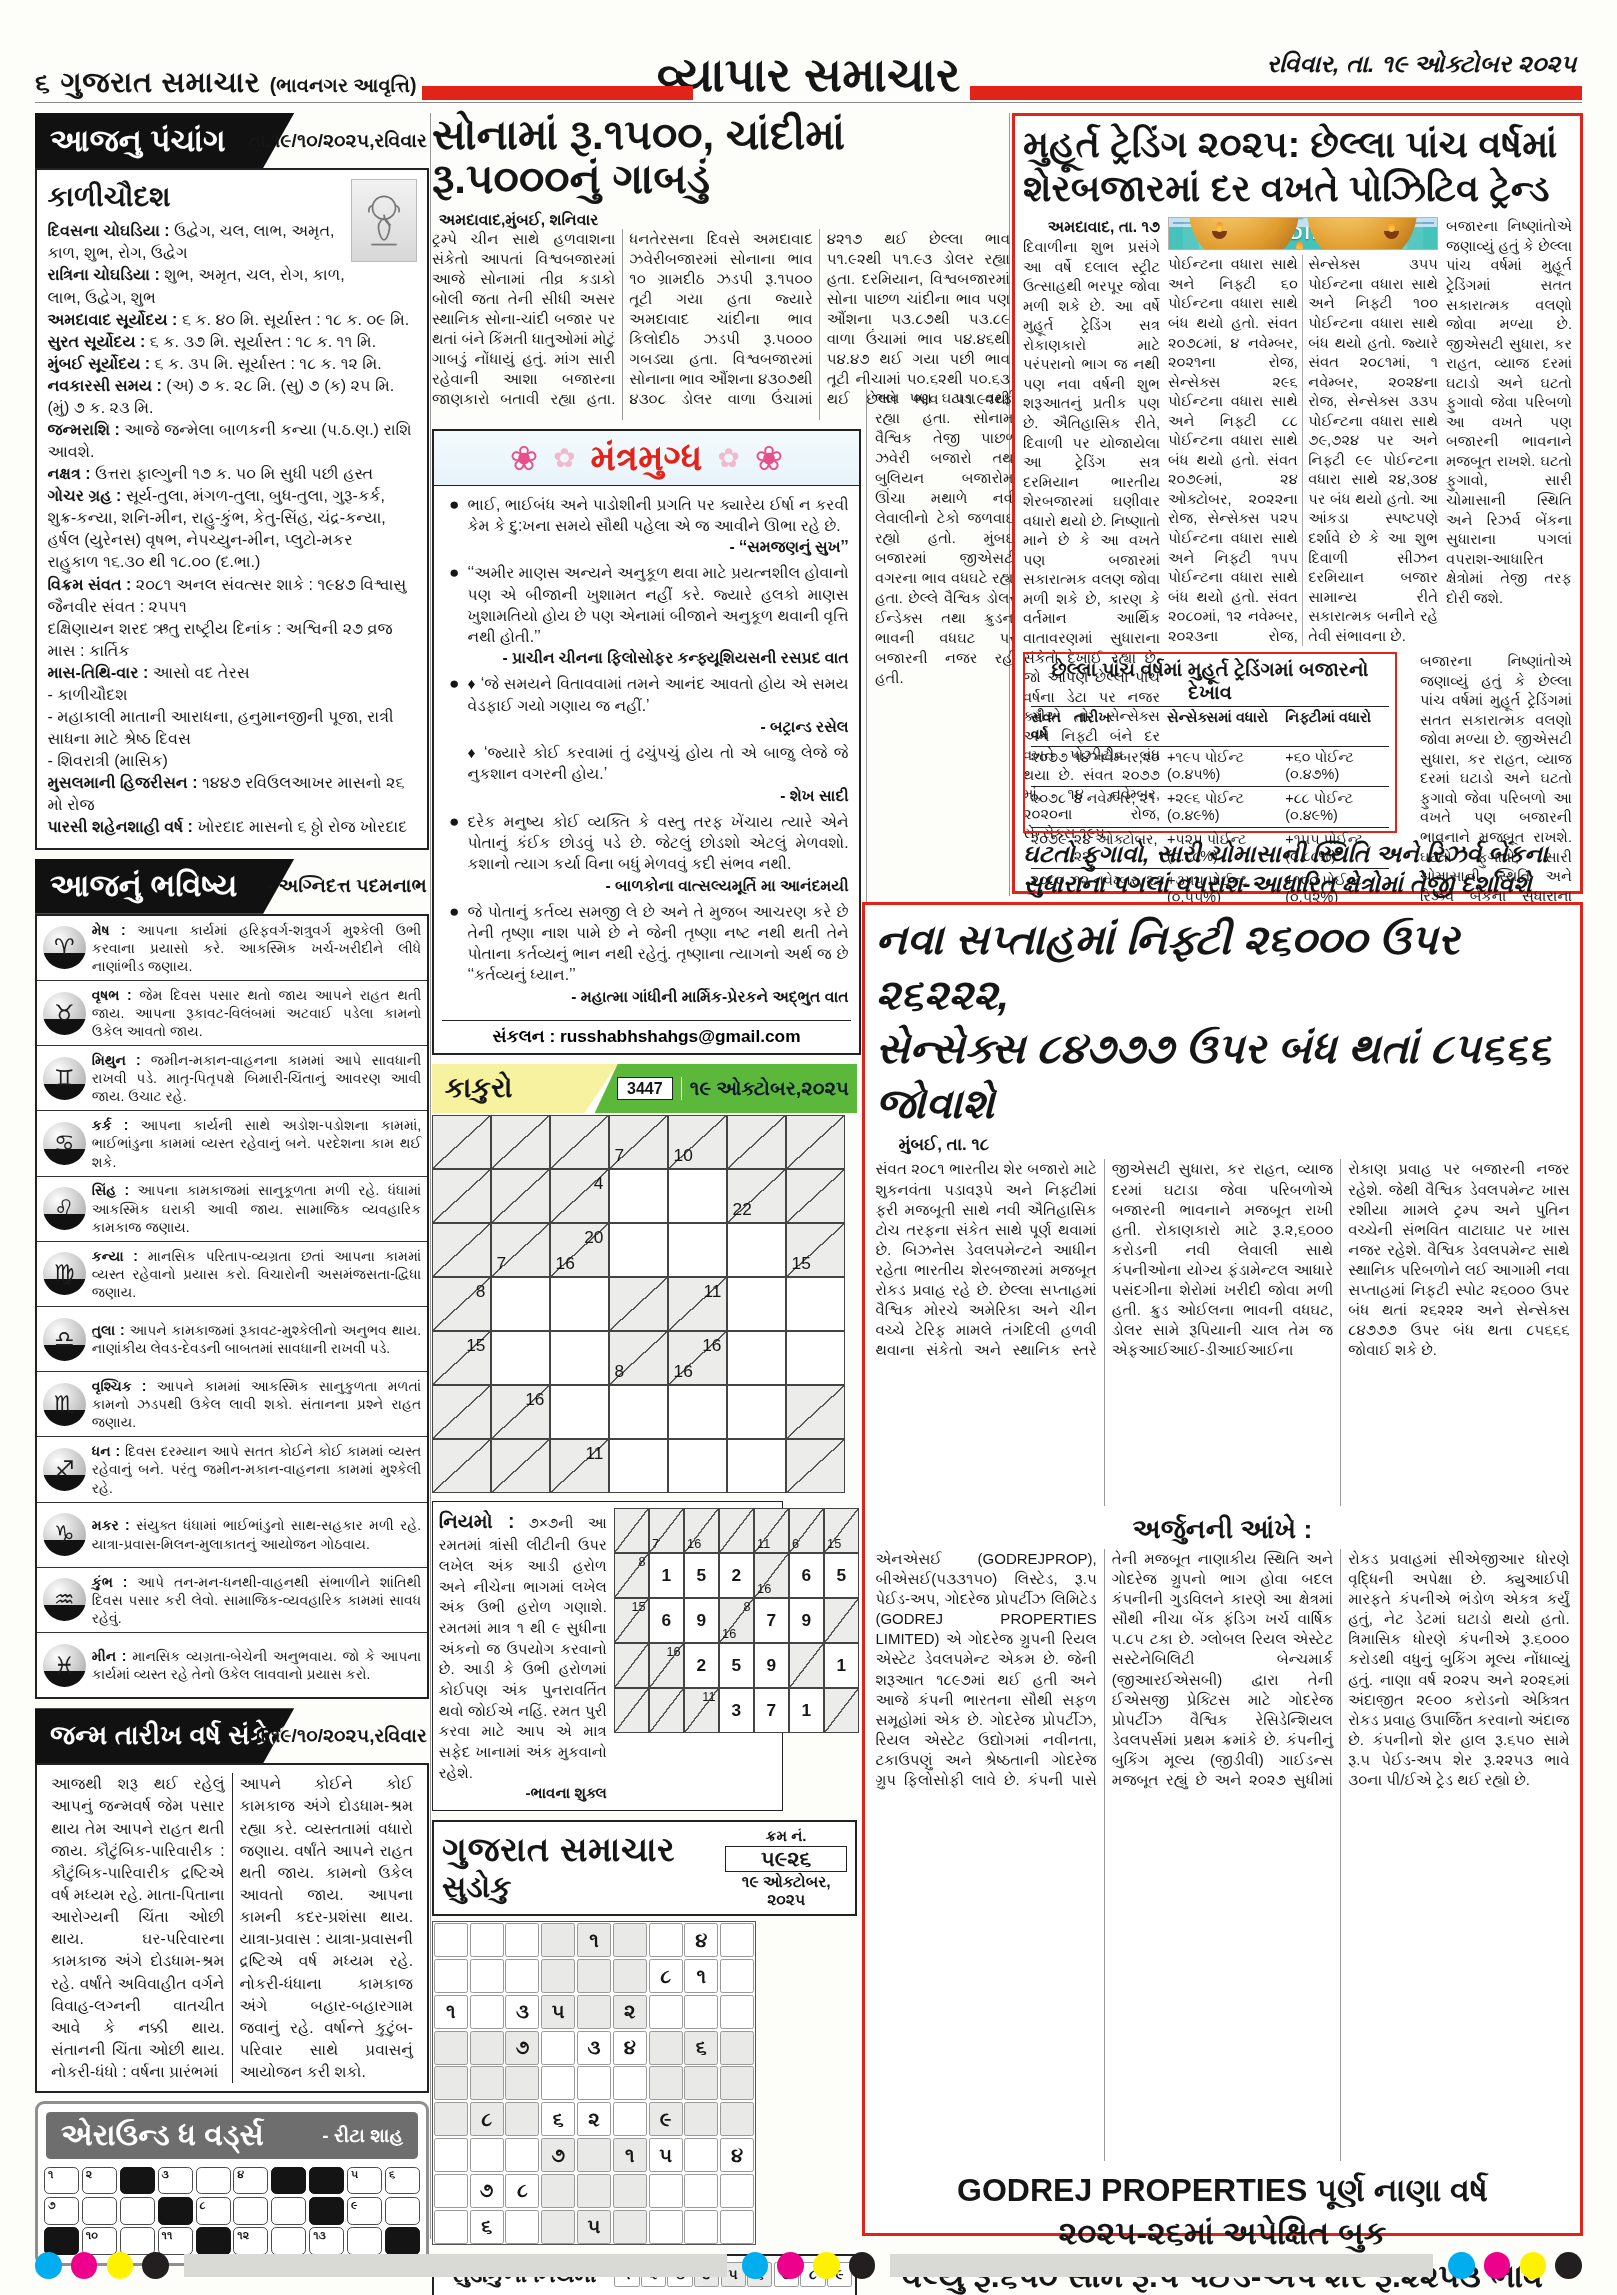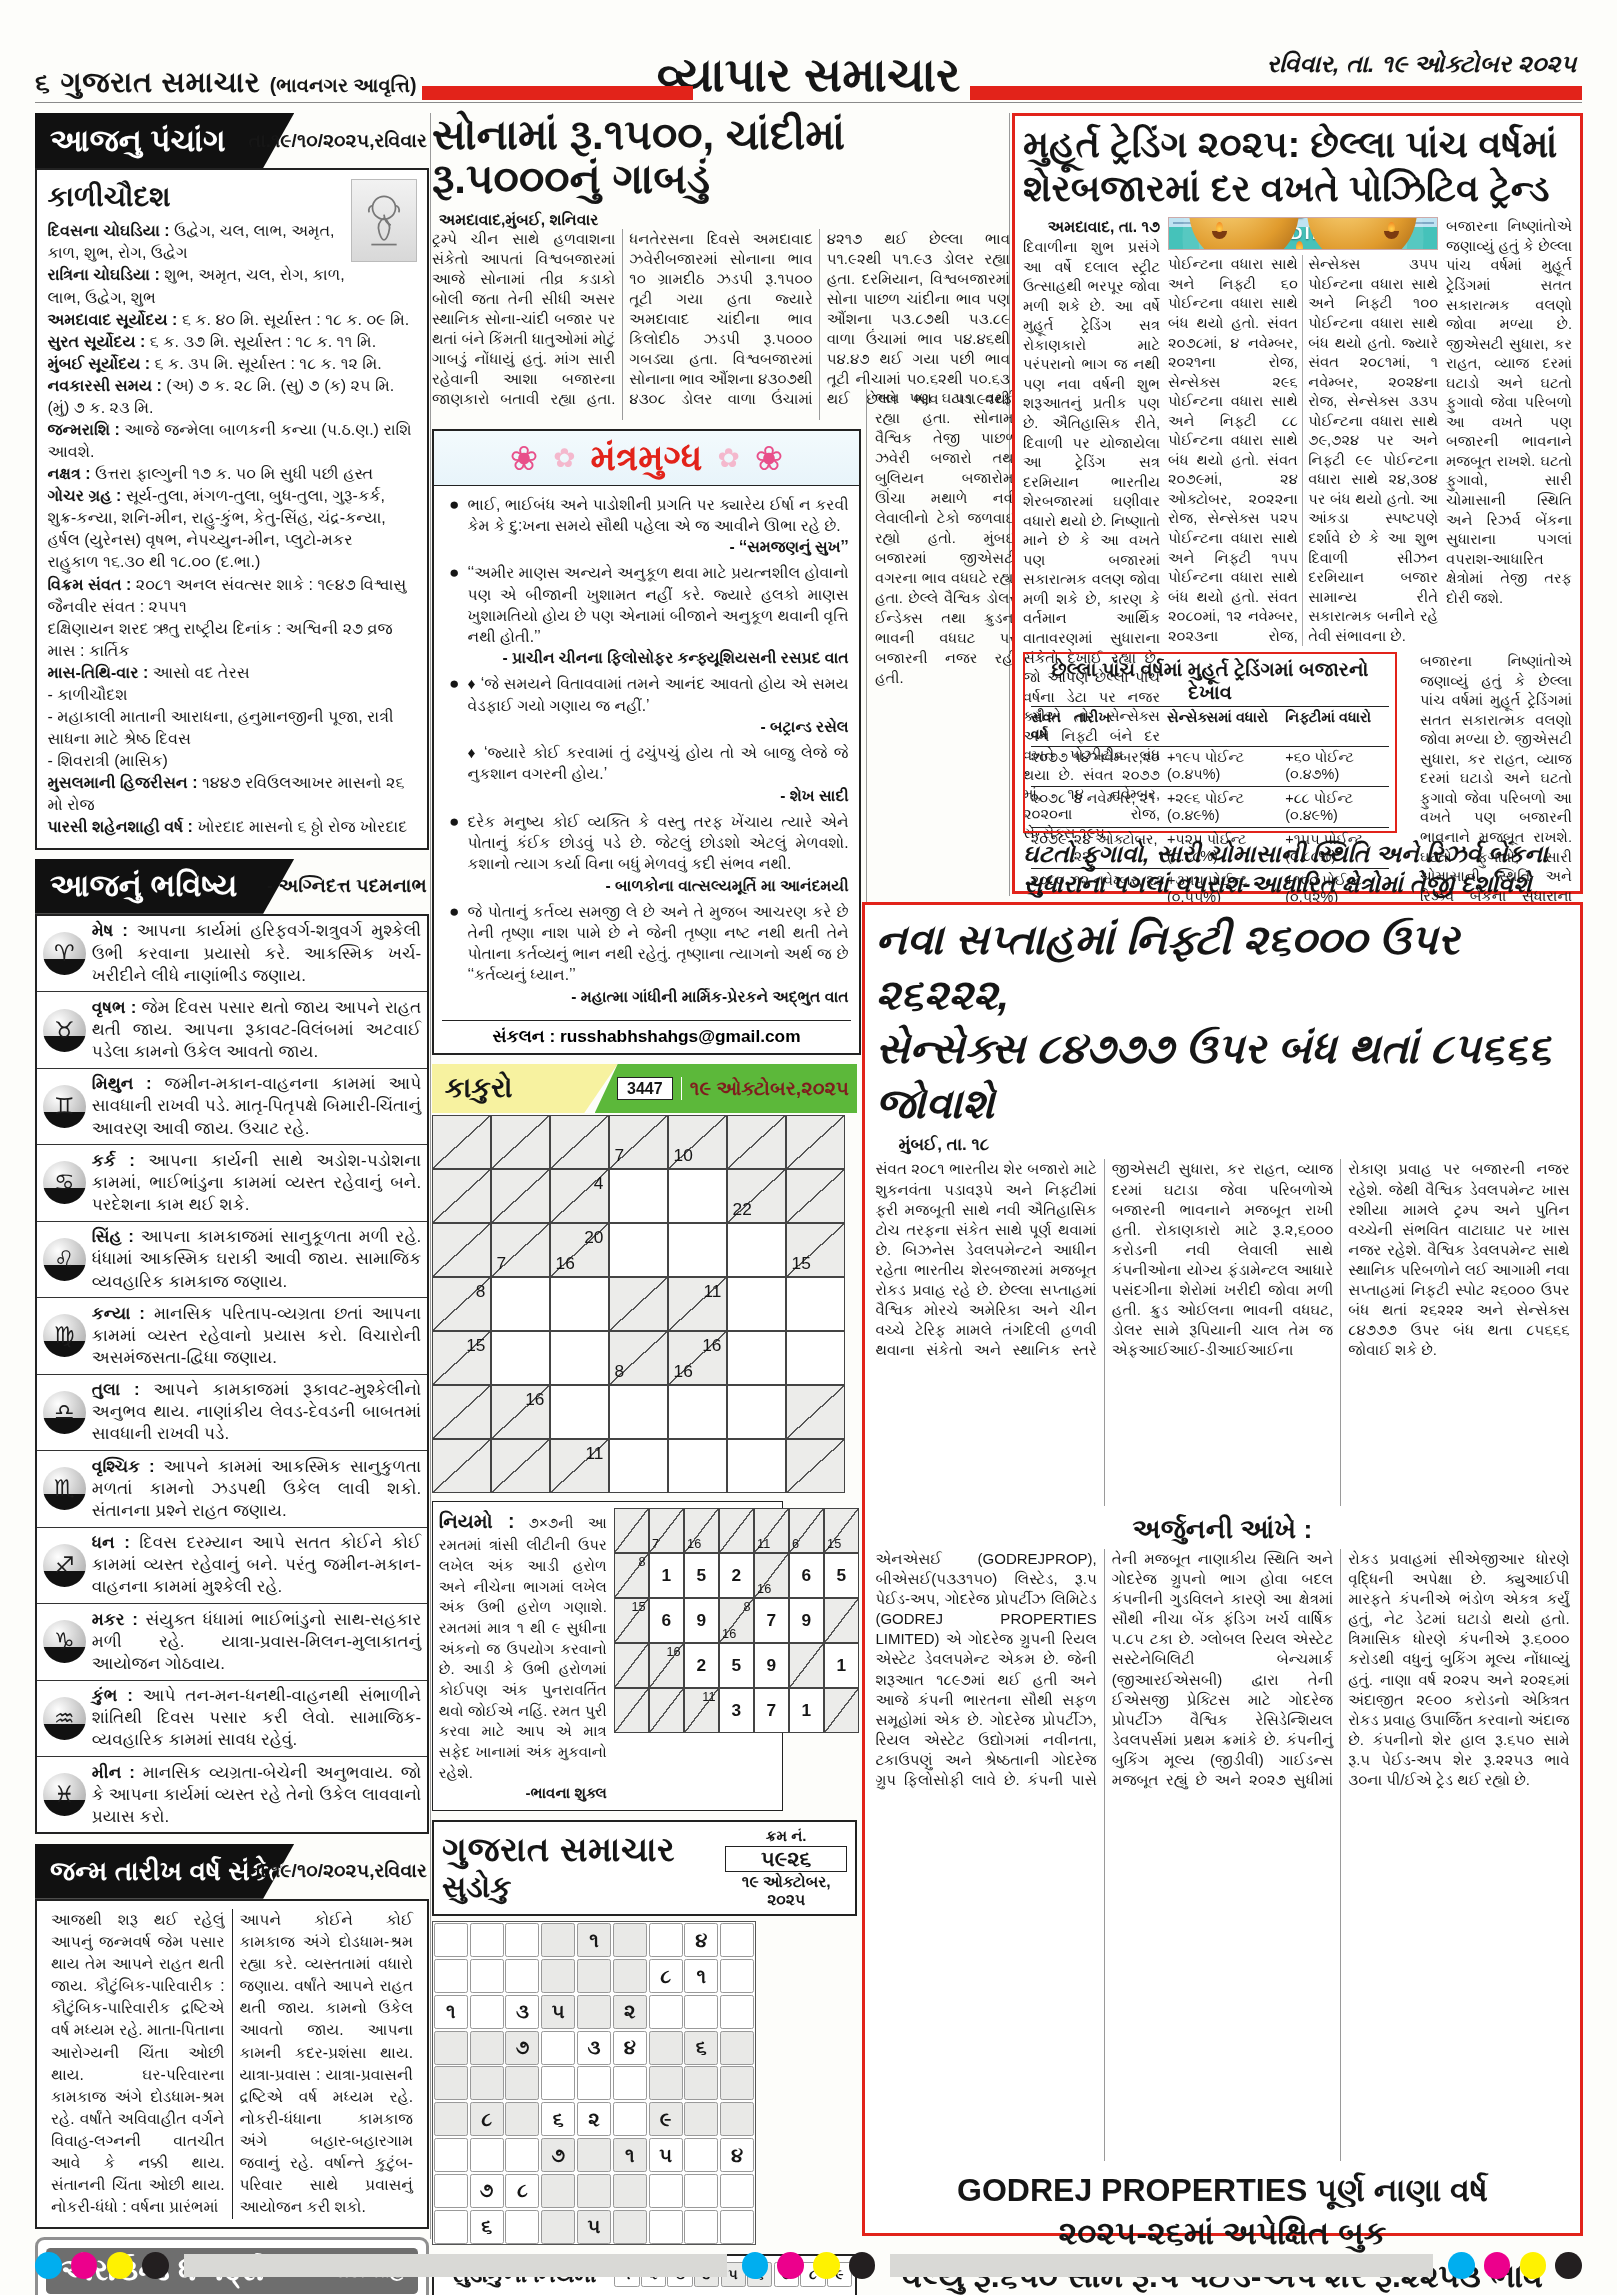--- a/index.html
+++ b/index.html
@@ -34,21 +34,21 @@
           border:0.6px solid #bbb;display:flex;align-items:center;justify-content:center;}
   .pline{font-size:16px;line-height:1.38;}
   .pline b{font-weight:800;}
   .horo-box{border:2.3px solid #222;background:#fff;}
   .z-row{display:flex;border-bottom:1.2px solid #333;padding:4.6px 5.8px;align-items:center;min-height:55px;}
   .z-row:last-child{border-bottom:none;}
   .z-ic{flex:0 0 49px;}
   .z-circle{width:43px;height:43px;border-radius:50%;background:radial-gradient(circle at 35% 30%,#ffffff,#b9b9b9 70%,#8c8c8c);
             background-image:linear-gradient(to bottom,rgba(0,0,0,0) 62%,#111 62%),radial-gradient(circle at 35% 30%,#ffffff,#b9b9b9 70%,#8c8c8c);
             display:flex;align-items:center;justify-content:center;font-size:23px;color:#1c1c1c;font-weight:700;}
-  .z-tx{font-size:17px;line-height:1.3;text-align:justify;}
+  .z-tx{font-size:14px;line-height:1.3;text-align:justify;}
   .z-tx b{font-weight:800;}
   .birth-box{border:2.3px solid #222;background:#fff;display:flex;padding:8px 7px;}
   .birth-col{flex:1;font-size:15.6px;line-height:1.42;text-align:justify;padding:0 7px;}
   .birth-col + .birth-col{border-left:1.7px solid #222;}
   
   .cw-box{border:3.5px solid #8f8f8f;border-radius:9.2px;background:#fff;margin-top:8px;padding:8px;}
   .cw-head{background:#6e6e6e;border-radius:4.6px;color:#fff;display:flex;align-items:center;
            justify-content:space-between;padding:5.8px 15px;margin-bottom:8px;}
   .cw-head .t{font-size:30px;font-weight:900;}
   .cw-head .a{font-size:19px;font-weight:700;}
@@ -77,21 +77,21 @@
   .m-by{text-align:right;font-weight:800;}
   .m-foot{border-top:1.7px solid #222;margin:3.5px 8px 5.8px 8px;padding-top:4.6px;text-align:center;
           color:#000000;font-weight:800;font-size:17.3px;}
   
   .kk-headrow{width:425px;display:flex;margin-top:9.2px;height:49px;}
   .kk-yellow{background:#f7f2a0;flex:0 0 173px;display:flex;align-items:center;padding-left:12.7px;
              font-size:28px;font-weight:900;clip-path:polygon(0 0,100% 0,82% 100%,0 100%);}
   .kk-green{background:#5cb83a;flex:1;margin-left:-23px;clip-path:polygon(23px 0,100% 0,100% 100%,0 100%);
             display:flex;align-items:center;justify-content:flex-end;gap:8px;padding-right:8px;}
   .kk-no{background:#fff;border:1.2px solid #222;font-size:16px;font-weight:900;padding:1.2px 9.2px;}
-  .kk-date{color:#7f1d1d;font-size:19.6px;font-weight:800;border-left:1.7px solid #fff;padding-left:8px;}
+  .kk-date{color:#0f172a;font-size:19.6px;font-weight:800;border-left:1.7px solid #fff;padding-left:8px;}
   .kk-grid{width:425px;margin-top:2.3px;}
   .kk-row{display:flex;}
   .kk-cell{width:59px;height:54px;border:0.9px solid #444;box-sizing:border-box;position:relative;background:#fff;}
   .kk-cell.blk{background:#ececea;
      background-image:linear-gradient(to bottom right,transparent calc(50% - 0.7px),#555 calc(50% - 0.7px),#555 calc(50% + 0.7px),transparent calc(50% + 0.7px));}
   .kk-a{position:absolute;right:4.6px;top:2.3px;font-size:17.3px;}
   .kk-b{position:absolute;left:4.6px;bottom:2.3px;font-size:17.3px;}
   .kk-v{position:absolute;inset:0;display:flex;align-items:center;justify-content:center;font-size:23px;font-weight:700;}
   .kk-rules{width:351px;display:flex;margin-top:8px;border:1.7px solid #222;padding:5.8px;box-sizing:border-box;background:#fff;}
   .kk-rtx{flex:0 0 168px;font-size:15px;line-height:1.38;text-align:justify;padding-right:7px;}

